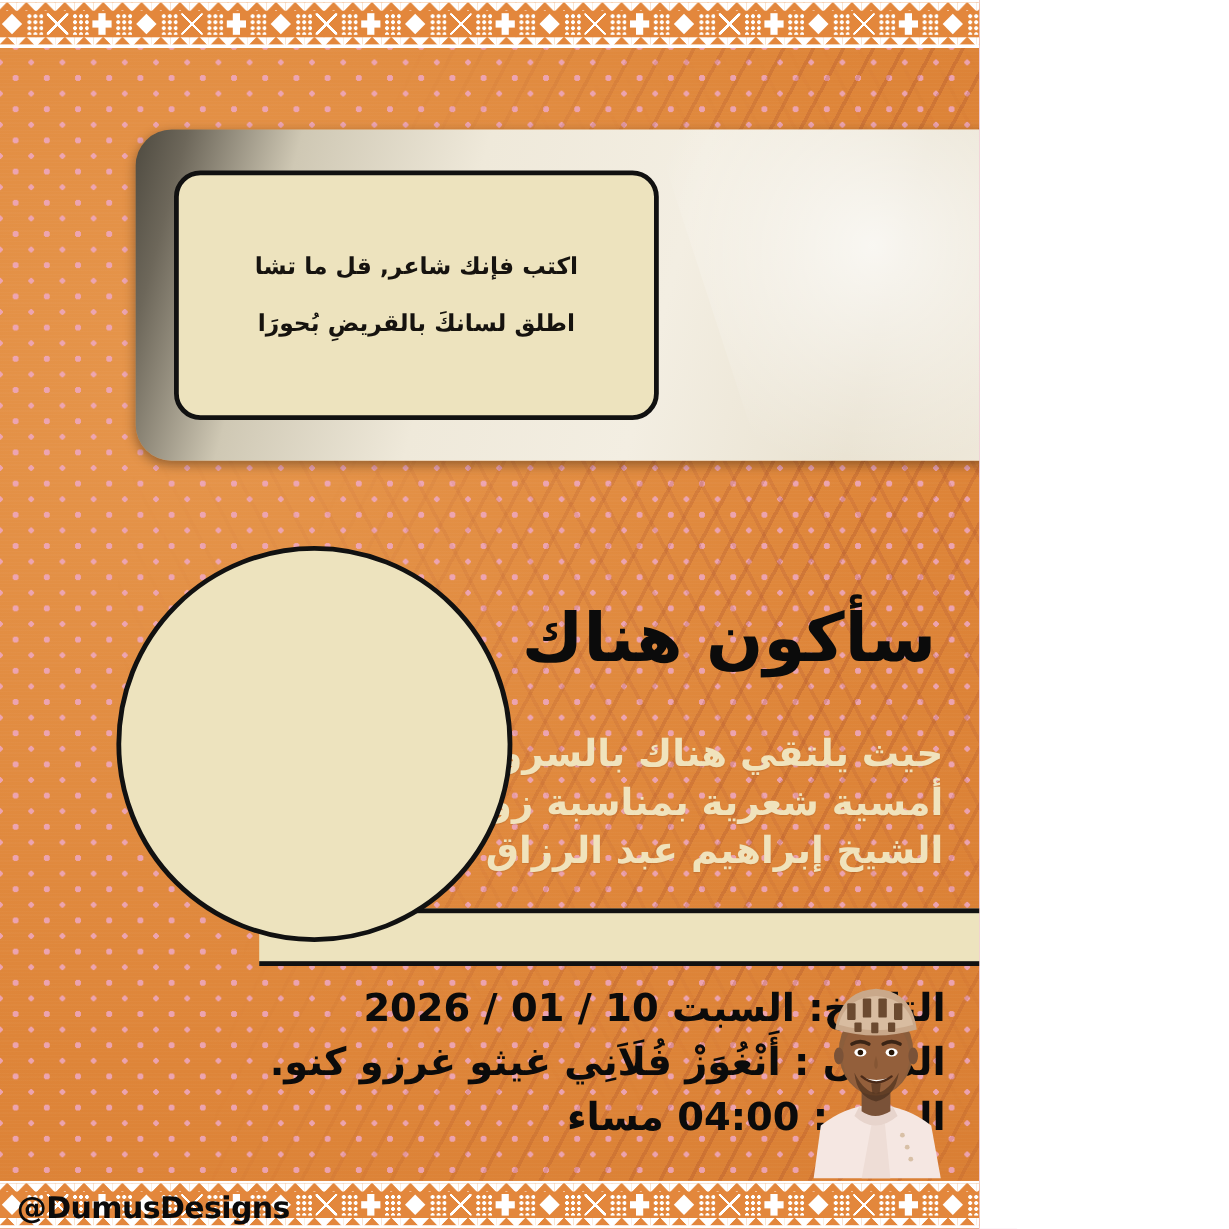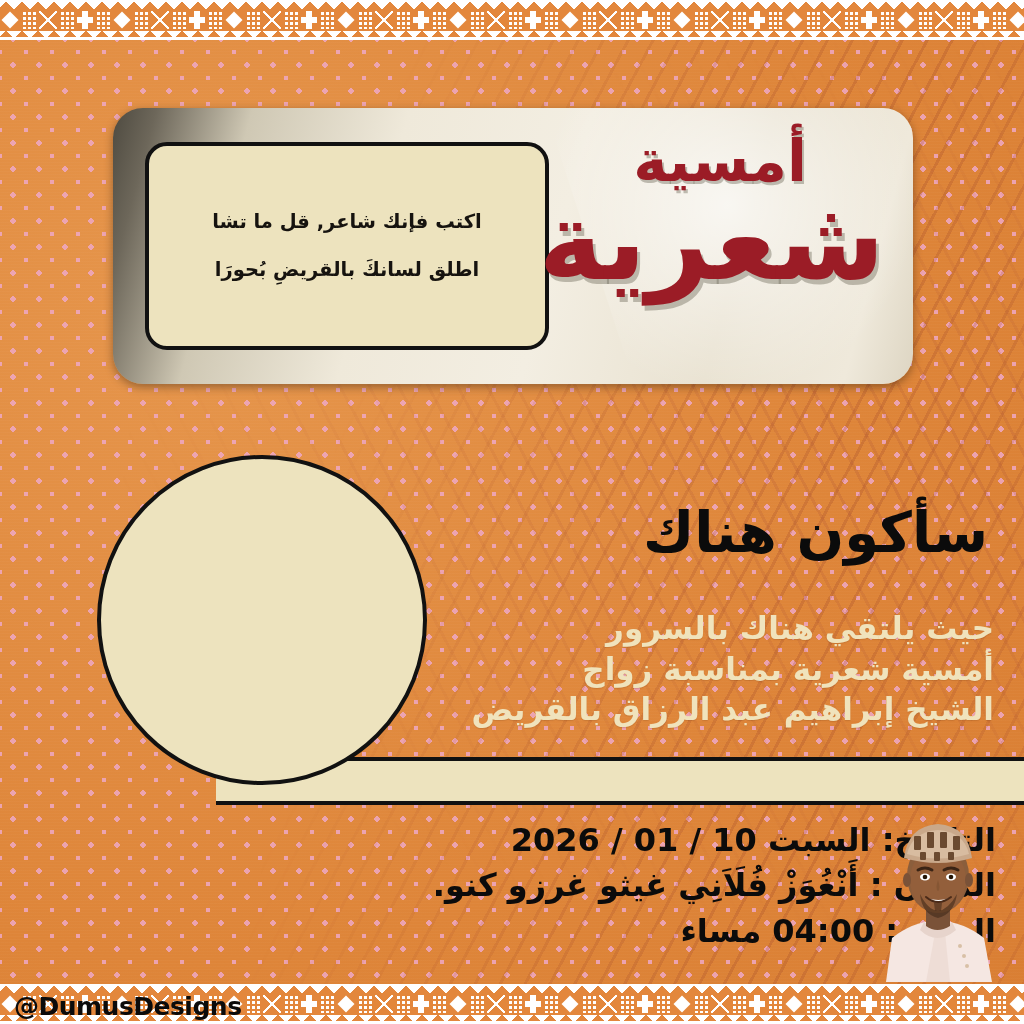--- a/index.html
+++ b/index.html
@@ -1,20 +1,20 @@
 <!DOCTYPE html>
 <html><head>
 <meta charset="utf-8">
 <style>
   html,body{margin:0;padding:0;background:#fff;}
   body{font-family:"DejaVu Sans","Liberation Sans",sans-serif;}
 
   #poster{
     position:relative;
-    width:1024px;height:1024px;
+    width:816px;height:1024px;
     overflow:hidden;
     background:#be185d;
   }
 
   
   .bg-base{
     position:absolute;inset:0;
     background:
       radial-gradient(circle at 20% 30%, #E6964C 0%, #DE8539 60%, #D97E33 100%);
   }
@@ -341,24 +341,20 @@
     <div class="poem-box">
       <div class="poem-stanza">
         <div class="poem-line">اكتب فإنك شاعر, قل ما تشا</div>
       </div>
       <div class="stanza-gap"></div>
       <div class="poem-stanza">
         <div class="poem-line">اطلق لسانكَ بالقريضِ بُحورَا</div>
       </div>
     </div>
 
-    <div class="calli">
-      <div class="l1">أمسية</div>
-      <div class="l2">شعرية</div>
-    </div>
   </div>
 
   <div class="cream-bar"></div>
 
   <div class="circle-ph"></div>
 
   <div class="headline">سأكون هناك</div>
 
   <div class="sub-lines">
     <div class="sub-line">حيث يلتقي هناك بالسرور</div>

